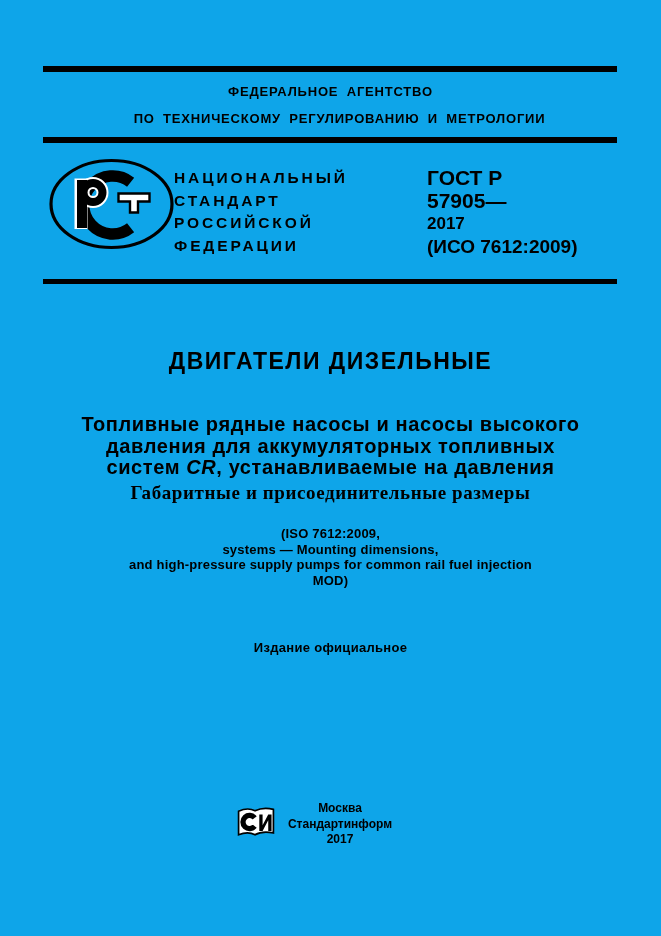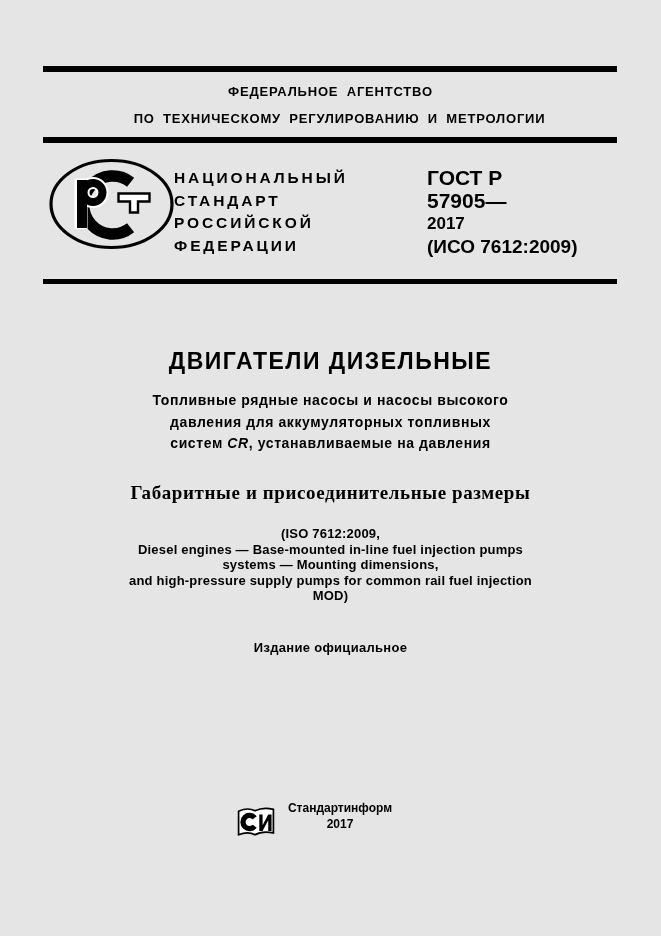--- a/index.html
+++ b/index.html
@@ -1,36 +1,36 @@
 <!DOCTYPE html>
 <html><head>
 <meta charset="utf-8">
 <style>
   html,body{margin:0;padding:0;background:#ffffff;}
   .page{
-    position:relative;width:661px;height:936px;background:#e5e5e5;
+    position:relative;width:661px;height:936px;background:#0ea5e9;
     font-family:"Liberation Sans",sans-serif;color:#000;font-weight:700;
     overflow:hidden;
   }
   .bar{position:absolute;left:43px;width:574px;background:#000;}
   #bar-top-1{top:66px;height:6px;}
   #bar-top-2{top:137px;height:6px;}
   #rule-mid{top:279px;height:5px;}
   .ctr{position:absolute;left:0;right:0;text-align:center;}
   #agency-line1{top:84px;font-size:13px;letter-spacing:.8px;word-spacing:4px;}
   #agency-line2{top:111px;font-size:13px;letter-spacing:.8px;word-spacing:4px;padding-left:18px;}
   #rst-logo{position:absolute;left:48px;top:158px;width:127px;height:92px;}
   #kind-block{position:absolute;left:174px;top:167px;width:220px;text-align:left;
     font-size:15.5px;line-height:22.6px;letter-spacing:2.9px;}
   #designation{position:absolute;left:427px;top:166px;text-align:left;}
   .desig-l1,.desig-l2{font-size:21px;line-height:23px;}
   .desig-l3{font-size:17px;line-height:23px;}
   .desig-l4{font-size:19px;line-height:23px;}
   #doc-title{top:348px;font-size:23px;letter-spacing:1.5px;}
-  #subtitle{top:390px;font-size:14px;line-height:21.7px;letter-spacing:.6px;}
+  #subtitle{top:414px;font-size:20px;line-height:21.7px;letter-spacing:.6px;}
   #subtitle .it{font-style:italic;margin-top:32px;}
   #section-title{top:482px;font-size:19px;letter-spacing:.6px;line-height:21.7px;font-family:Liberation Serif, serif;}
   #iso-block{top:526px;font-size:13px;line-height:15.6px;letter-spacing:.2px;}
   #edition-note{top:640px;font-size:13px;letter-spacing:.3px;}
   #imprint-logo{position:absolute;left:237px;top:807px;width:38px;height:32px;}
   #imprint-text{position:absolute;left:240px;top:801px;width:200px;text-align:center;
     font-size:12px;line-height:15.6px;}
 </style>
 </head>
 <body>
@@ -75,33 +75,33 @@
   <div class="ctr" id="subtitle">
     <div>Топливные рядные насосы и насосы высокого</div>
     <div>давления для аккумуляторных топливных</div>
     <div><span>систем </span><span class="it">CR</span><span>, устанавливаемые на давления</span></div>
   </div>
 
   <div class="ctr" id="section-title">Габаритные и присоединительные размеры</div>
 
   <div class="ctr" id="iso-block">
     <div>(ISO 7612:2009,</div>
-    <div>Diesel engines — Base-mounted in-line fuel injection pumps</div>
     <div>systems — Mounting dimensions,</div>
     <div>and high-pressure supply pumps for common rail fuel injection</div>
     <div>MOD)</div>
   </div>
 
   <div class="ctr" id="edition-note">Издание официальное</div>
 
   <svg id="imprint-logo" viewBox="0 0 40 34" xmlns="http://www.w3.org/2000/svg">
     <path d="M1.5 4.5 C8 1.5 14 1.5 19 4 C24 1.5 31 0.5 38.5 2.5 L38.5 27.5 C31 26 24 26.5 19 29.5 C14 27 8 27 1.5 29.5 Z" fill="#fff" stroke="#000" stroke-width="1.8"></path>
     <path d="M 18.6 11.6 A 7 7 0 1 0 18.6 20.4" fill="none" stroke="#000" stroke-width="5.6"></path>
     <path d="M12 13.5 H19 V15.8 H17 V19 H14 V15.8 H12 Z" fill="#fff"></path>
     <path d="M23.5 8 H27 V19.5 L33 8 H36.5 V25.5 H33 V14 L27 25.5 H23.5 Z" fill="#000"></path>
   </svg>
 
   <div id="imprint-text">
+    <div>Москва</div>
     <div>Стандартинформ</div>
     <div>2017</div>
   </div>
 
 </div>
 
 </body></html>

